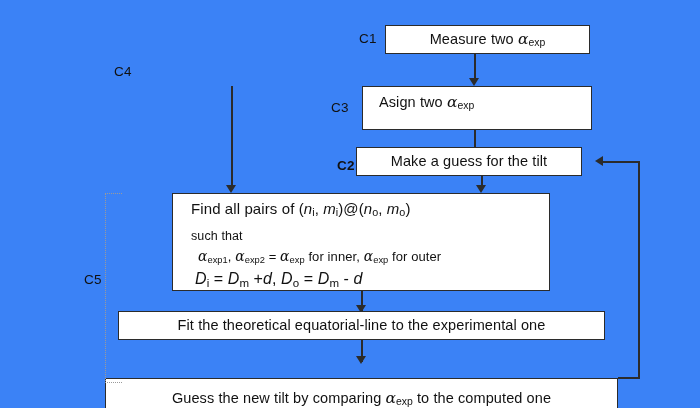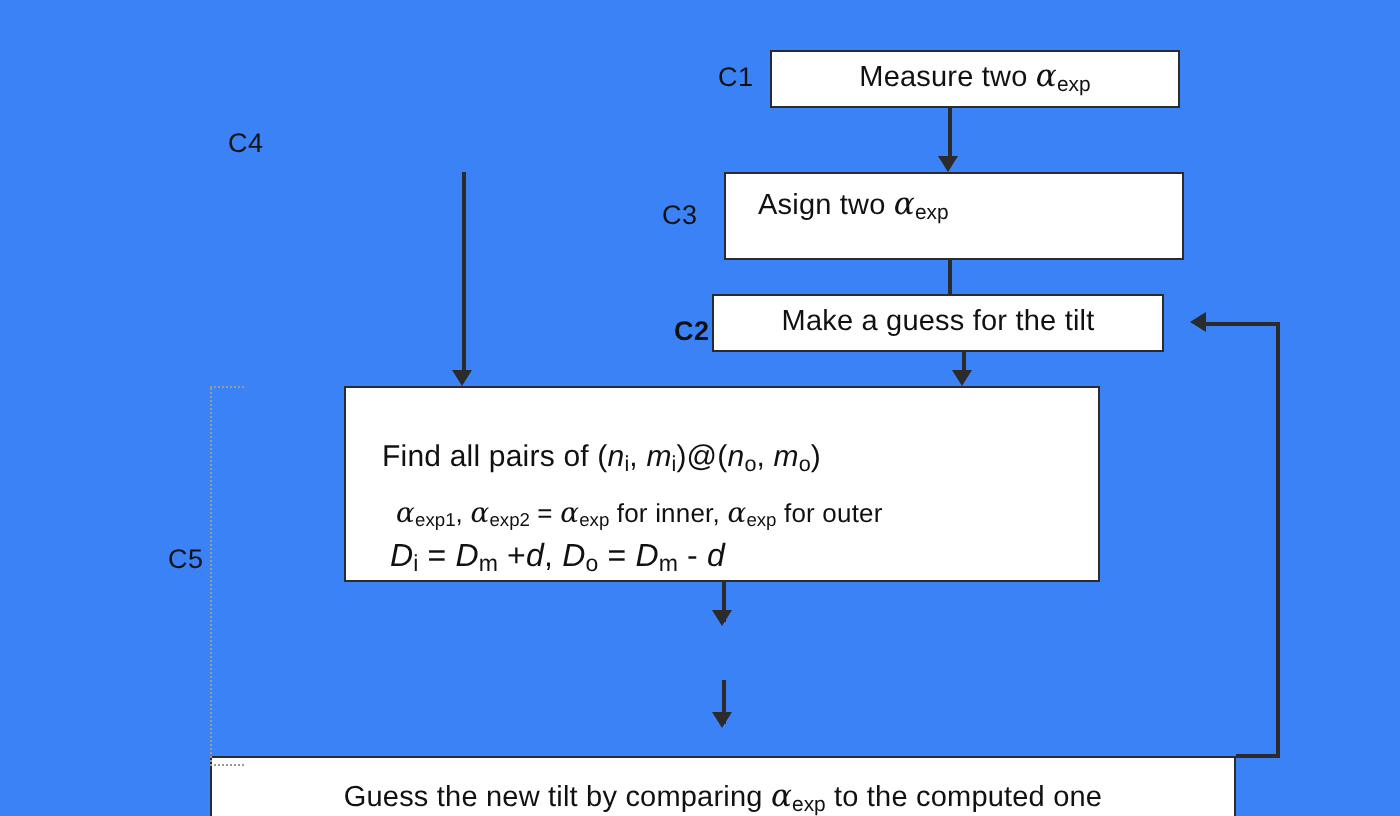--- a/index.html
+++ b/index.html
@@ -153,31 +153,35 @@
   </div>
 
   <div class="vline" style="left:481px; top:176px; height:14px;"></div>
   <div class="arrow-down" style="left:476px; top:185px;"></div>
 
   <div class="box left-align" id="mainbox" style="left:172px; top:193px; width:378px; height:98px;align-items:flex-end;">
     <div class="bigbody">
 
       <div class="l1"><span>Find all pairs of (</span><span class="it">n</span><sub>i</sub><span>, </span><span class="it">m</span><sub>i</sub><span>)@(</span><span class="it">n</span><sub>o</sub><span>, </span><span class="it">m</span><sub>o</sub><span>)</span></div>
 
+      <div class="l2">such that</div>
 
       <div class="l3"><span class="alpha">α</span><sub>exp1</sub><span>, </span><span class="alpha">α</span><sub>exp2</sub><span> = </span><span class="alpha">α</span><sub>exp</sub><span> for inner, </span><span class="alpha">α</span><sub>exp</sub><span> for outer</span></div>
 
       <div class="l4"><span class="it">D</span><sub>i</sub><span> = </span><span class="it">D</span><sub>m</sub><span> +</span><span class="it">d</span><span>,  </span><span class="it">D</span><sub>o</sub><span> = </span><span class="it">D</span><sub>m</sub><span> - </span><span class="it">d</span></div>
 
     </div>
   </div>
 
   <div class="vline" style="left:361px; top:291px; height:20px;"></div>
   <div class="arrow-down" style="left:356px; top:305px;"></div>
 
+  <div class="box" id="fitbox" style="left:118px; top:311px; width:487px; height:29px;">
+    <span class="inner">Fit the theoretical equatorial-line to the experimental one</span>
+  </div>
 
   <div class="vline" style="left:361px; top:340px; height:22px;"></div>
   <div class="arrow-down" style="left:356px; top:356px;"></div>
 
   <div class="box" id="guessbox" style="left:105px; top:378px; width:513px; height:42px;">
     <span class="inner"><span>Guess the new tilt by comparing </span><span class="alpha">α</span><sub>exp</sub><span> to the computed one</span></span>
   </div>
 
   <div class="hline" style="left:618px; top:377px; width:22px;"></div>
   <div class="vline" style="left:638px; top:161px; height:217px;"></div>

